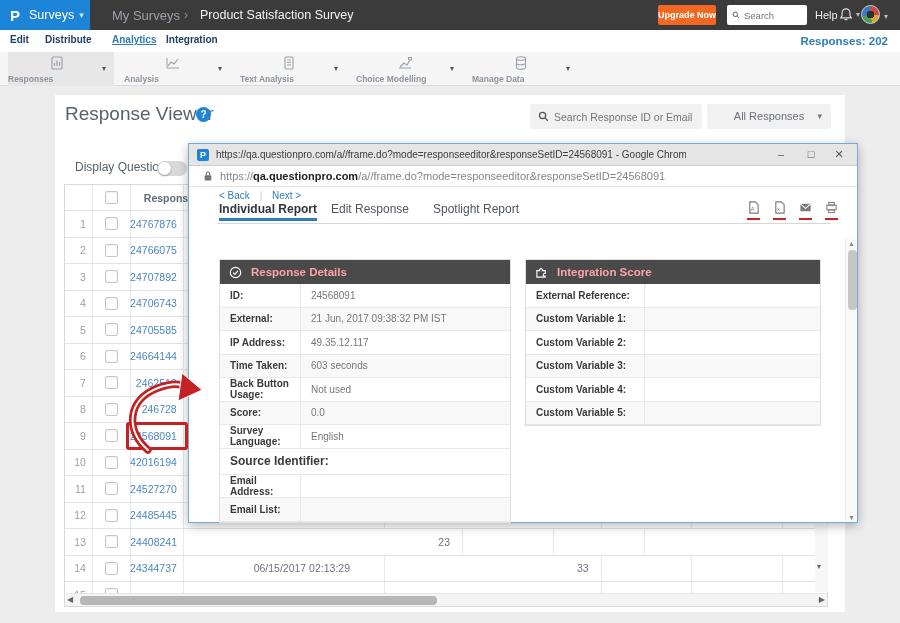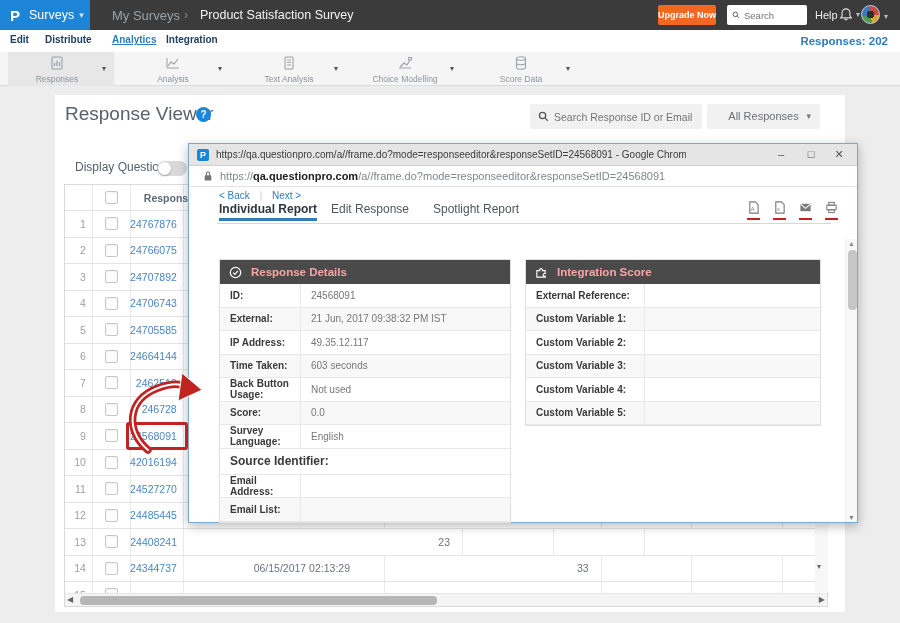--- a/index.html
+++ b/index.html
@@ -38,33 +38,33 @@
   .nav-item { position:absolute; top:4px; font-size:10px; font-weight:bold; color:#1f3f61; cursor:default; }
   .nav-item.active { color:#2e7cb8; text-decoration:underline; }
   .responses-count { position:absolute; right:12px; top:5px; font-size:11.5px; font-weight:bold; color:#2e7cb8; }
 
   
   .toolbar { position:absolute; left:0; top:52px; width:900px; height:34px; background:#f5f5f5;
              border-bottom:1px solid #dcdcdc; }
   .tool-group { position:absolute; top:0; height:34px; width:106px; }
   .tool-group.active { background:#e7e7e7; }
   .tool-ico { position:absolute; left:41px; top:3px; }
-  .tool-label { position:absolute; left:0; top:22px; width:98px; text-align:center; font-size:8.5px; color:#8d949e; }
+  .tool-label { position:absolute; left:0; top:22px; width:98px; text-align:left; font-size:8.5px; color:#8d949e;font-weight:bold; }
   .tool-caret { position:absolute; right:8px; top:12px; color:#555; font-size:8px; }
 
   
   .card { position:absolute; left:55px; top:95px; width:790px; height:517px; background:#fff; }
   .page-title { position:absolute; left:65px; top:103px; font-size:19px; color:#57626e; }
   .help-icon { position:absolute; left:196px; top:107px; width:15px; height:15px; border-radius:50%;
                background:#1c85d8; color:#fff; font-size:10px; font-weight:bold; text-align:center; line-height:15px; }
   .viewer-search { position:absolute; left:530px; top:104px; width:172px; height:25px; background:#f1f1f1;
                    border-radius:2px; display:flex; align-items:center; padding:0 8px; }
   .viewer-search input { border:none; outline:none; background:transparent; width:140px; font-size:10.5px;
                          color:#555; margin-left:5px; font-family:"Liberation Sans",sans-serif; }
-  .filter-dd { position:absolute; left:707px; top:104px; width:113px; height:25px; background:#f1f1f1;
+  .filter-dd { position:absolute; left:707px; top:104px; width:124px; height:25px; background:#f1f1f1;
                border-radius:2px; font-size:11px; color:#6a7077; text-align:center; line-height:25px; }
   .filter-dd .dd-caret { position:absolute; right:9px; top:0; color:#777; font-size:9px; }
   .dq-label { position:absolute; left:75px; top:160px; font-size:12px; color:#55606b; }
   .toggle { position:absolute; left:157px; top:161px; width:30px; height:15px; background:#d9d9d9;
             border-radius:8px; }
   .toggle .knob { position:absolute; left:1px; top:1px; width:13px; height:13px; border-radius:50%;
                   background:#fff; box-shadow:0 1px 2px rgba(0,0,0,.3); }
 
   
   .rtable { position:absolute; left:64px; top:184px; width:764px; height:423px;
@@ -228,21 +228,21 @@
       </svg>
       <span class="tool-label">Choice Modelling</span>
       <span class="tool-caret">▾</span>
     </div>
     <div class="tool-group" style="left:472px">
       <svg class="tool-ico" width="16" height="16" viewBox="0 0 16 16">
         <ellipse cx="8" cy="3.5" rx="4.5" ry="1.8" fill="none" stroke="#9aa1ab" stroke-width="1.1"></ellipse>
         <path d="M3.5 3.5 V12.5 a4.5 1.8 0 0 0 9 0 V3.5" fill="none" stroke="#9aa1ab" stroke-width="1.1"></path>
         <path d="M3.5 8 a4.5 1.8 0 0 0 9 0" fill="none" stroke="#9aa1ab" stroke-width="1.1"></path>
       </svg>
-      <span class="tool-label">Score Data</span>
+      <span class="tool-label">Manage Data</span>
       <span class="tool-caret">▾</span>
     </div>
   </div>
 
   <div class="card"></div>
   <span class="page-title">Response Viewer</span>
   <span class="help-icon">?</span>
 
   <div class="viewer-search">
     <svg width="11" height="11" viewBox="0 0 12 12">

